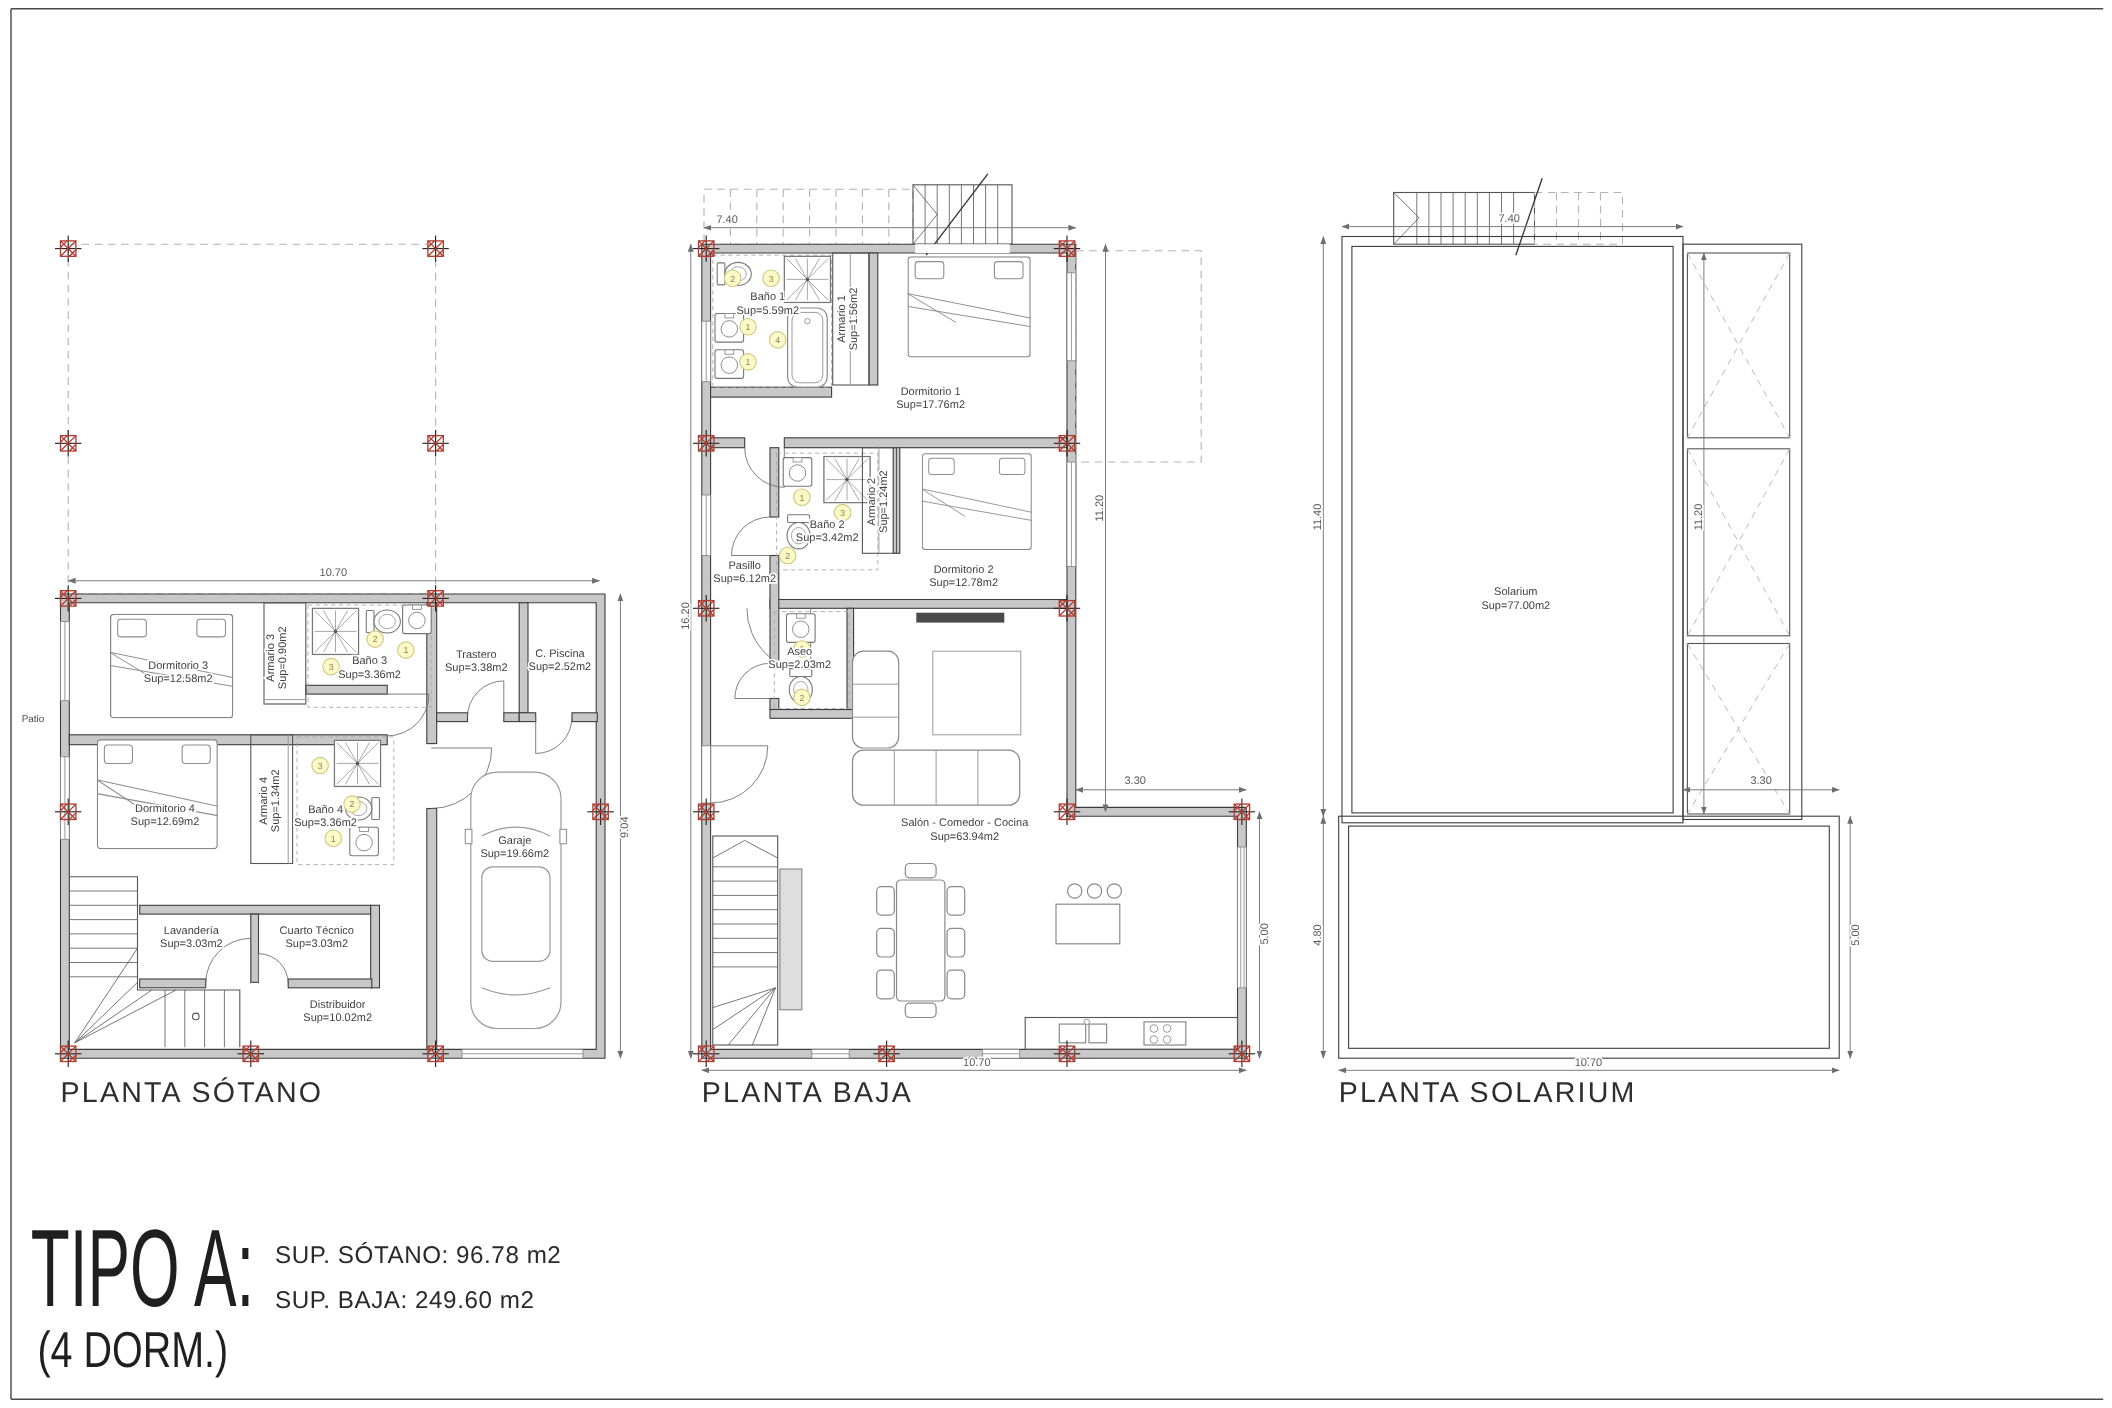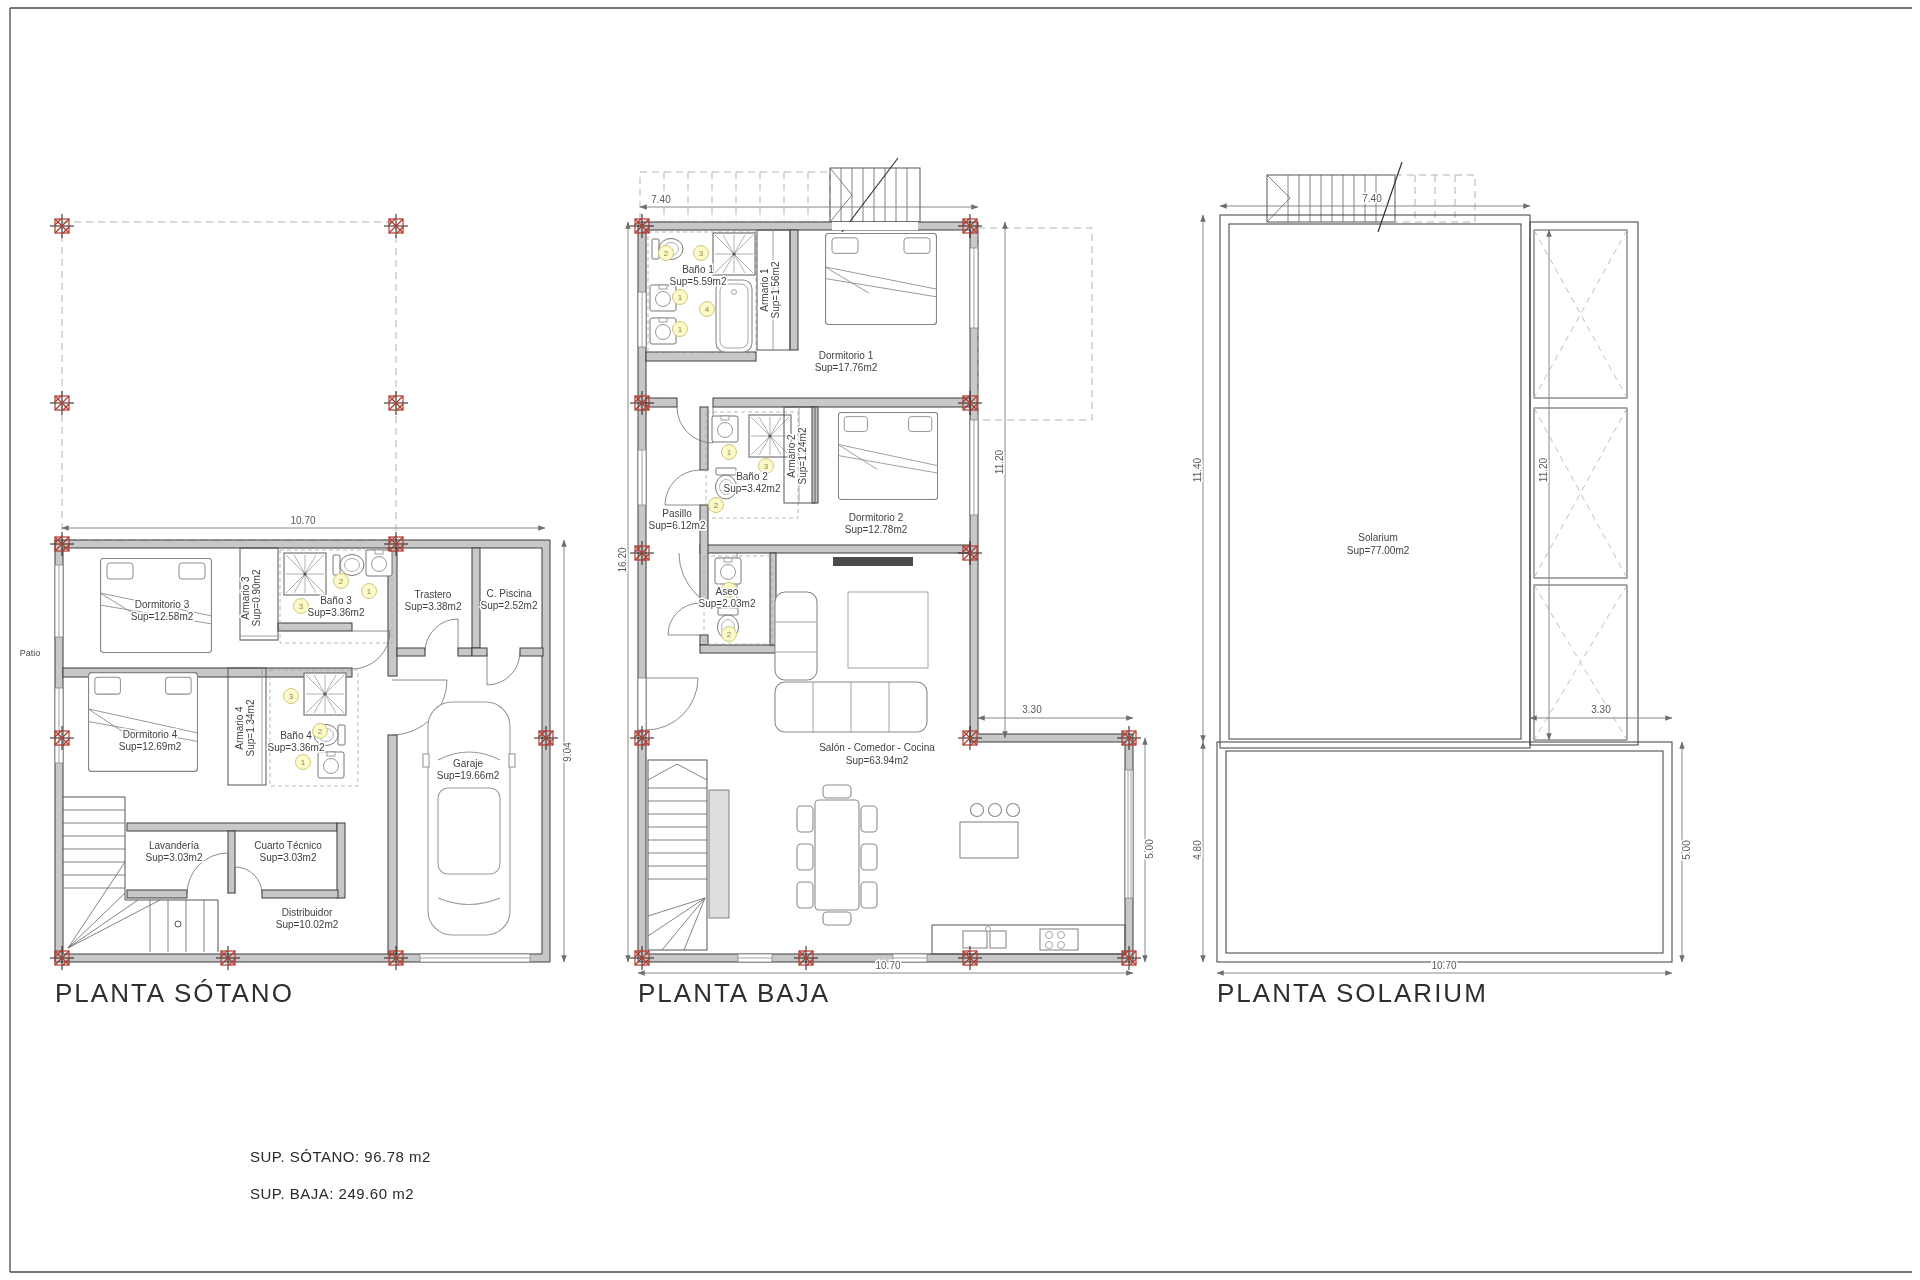--- a/index.html
+++ b/index.html
@@ -26,21 +26,21 @@
   .badge circle{fill:#fdf9c8;stroke:#cdc97e;stroke-width:1;}
   .badge text{font-size:8px;fill:#8a8a46;text-anchor:middle;}
   .ttl{font-size:26px;fill:#2e2e2e;letter-spacing:2px;}
   .col-black{stroke:#1d1d1d;stroke-width:1;}
   .col-red{stroke:#b03a2e;stroke-width:1.2;fill:none;}
   
   .titleblock{position:absolute;left:28px;top:1108px;color:#1f1f1f;}
   .tipo{font-size:100px;line-height:0.9;transform:scaleX(.58);transform-origin:left top;white-space:nowrap;}
   .dorm{font-size:46px;line-height:1.0;transform:scaleX(.78);transform-origin:left top;white-space:nowrap;margin-top:6px;margin-left:6px;}
   .sups{position:absolute;left:250px;top:1128px;color:#2a2a2a;}
-  .sups div{font-size:15px;letter-spacing:0.5px;margin-bottom:15px;white-space:nowrap;margin-top:20px;}
+  .sups div{font-size:22px;letter-spacing:0.5px;margin-bottom:15px;white-space:nowrap;}
 </style>
 </head>
 <body>
 
 <div class="page">
 <svg width="1920" height="1280" viewBox="0 0 1920 1280">
   <defs>
     <marker id="arr" markerWidth="9" markerHeight="8" refX="7.5" refY="3" orient="auto-start-reverse">
       <path d="M0,0 L8,3 L0,6 Z" fill="#6e6e6e"></path>
     </marker>
@@ -613,17 +613,21 @@
       <text class="dimt" transform="rotate(-90 1198 850)" x="1198" y="853">4.80</text>
       <line x1="1682" y1="742" x2="1682" y2="962" class="dimln" marker-start="url(#arr)" marker-end="url(#arr)"></line>
       <text class="dimt" transform="rotate(-90 1687 850)" x="1687" y="853">5.00</text>
       <line x1="1217" y1="973" x2="1672" y2="973" class="dimln" marker-start="url(#arr)" marker-end="url(#arr)"></line>
       <text class="dimt" x="1444" y="969">10.70</text>
     </g>
     <text class="ttl" x="1217" y="1002">PLANTA SOLARIUM</text>
   </g>
 </svg>
 
+<div class="titleblock">
+  <div class="tipo">TIPO A:</div>
+  <div class="dorm">(4 DORM.)</div>
+</div>
 <div class="sups">
   <div>SUP. SÓTANO: 96.78 m2</div>
   <div>SUP. BAJA: 249.60 m2</div>
 </div>
 </div>
 
 </body></html>

